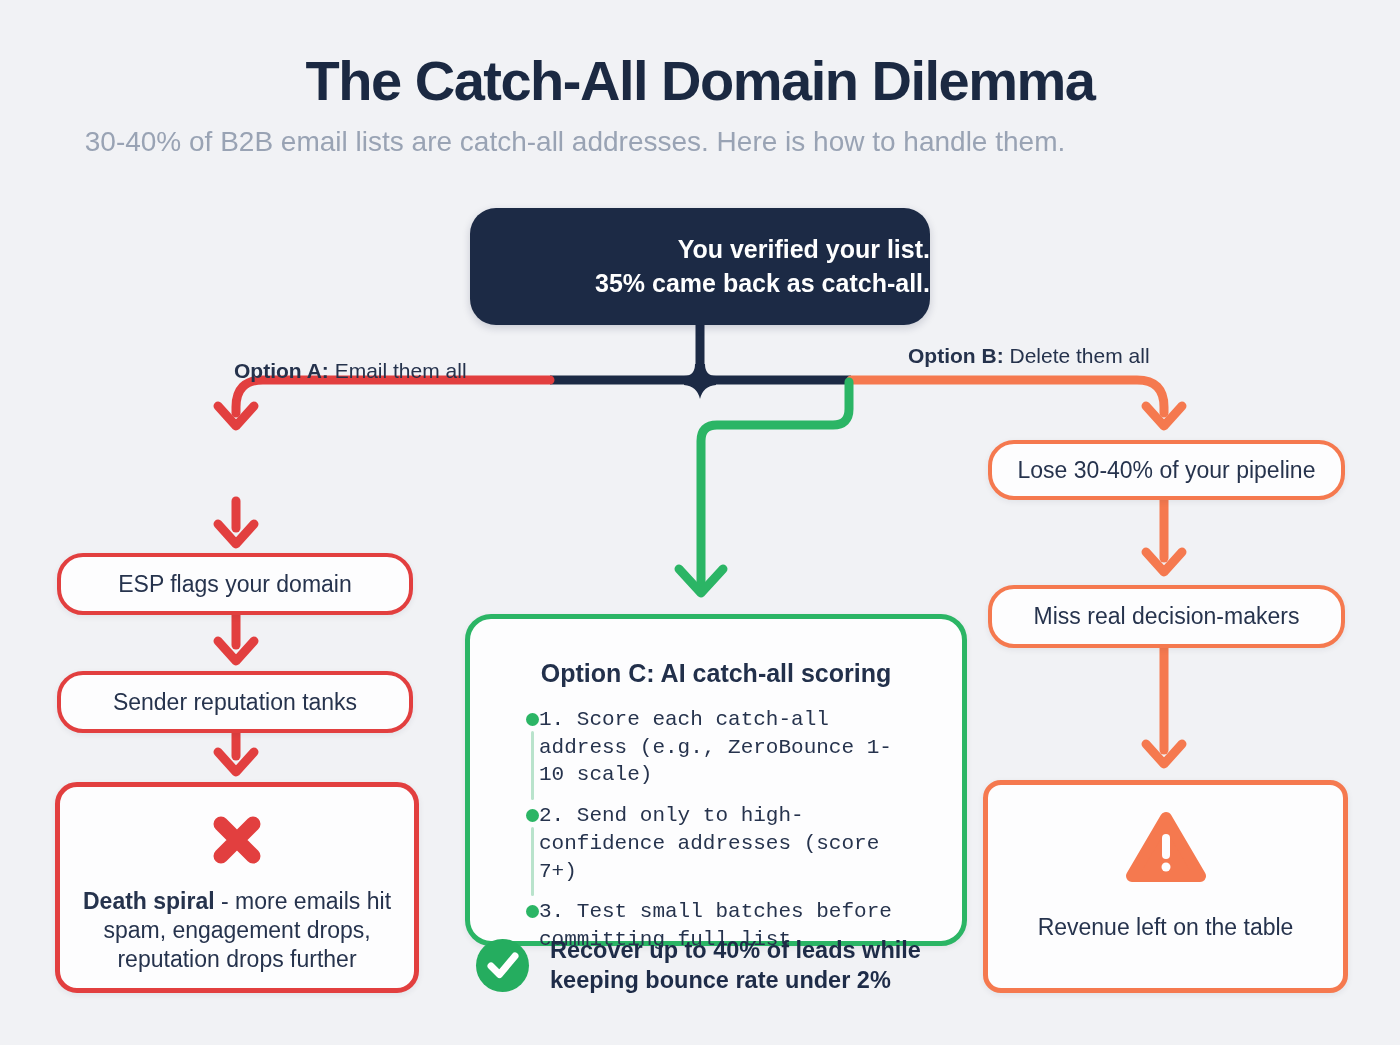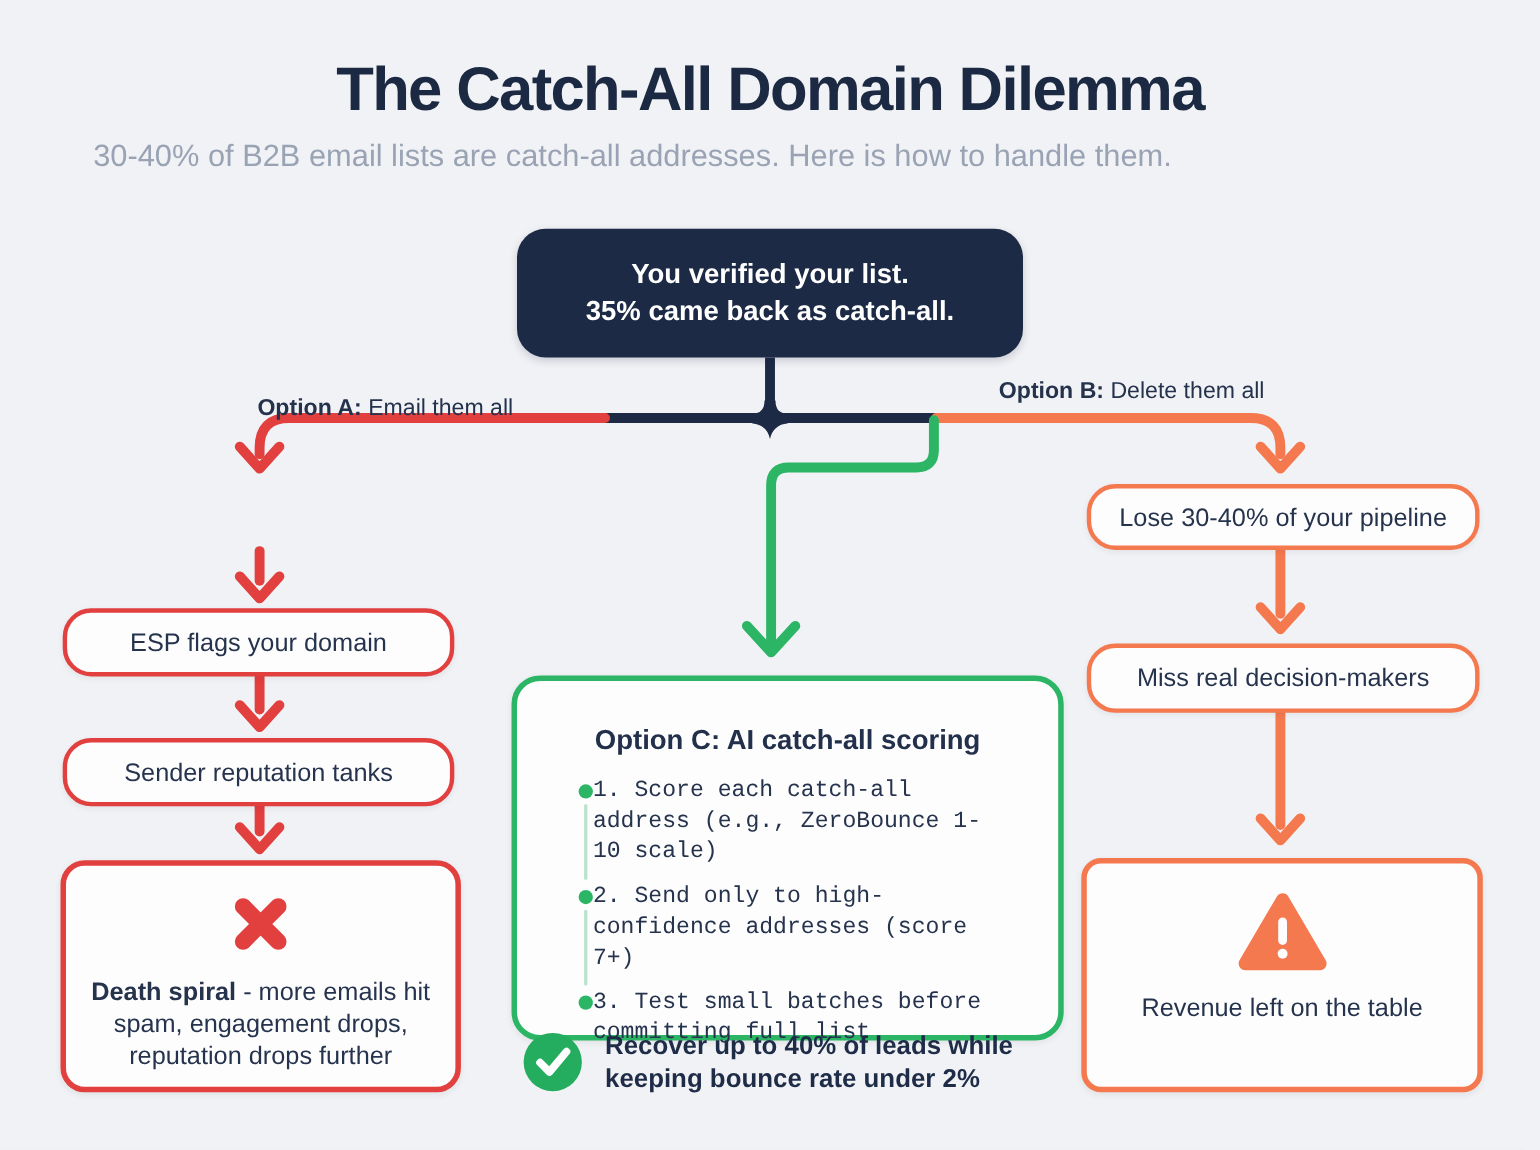--- a/index.html
+++ b/index.html
@@ -11,21 +11,21 @@
          font-size:56px;font-weight:800;letter-spacing:-1.5px;color:#1b2942;}
   .subtitle{position:absolute;left:0;top:126px;width:1150px;text-align:center;
          font-size:28px;font-weight:400;color:#99a3b4;}
 
   
   .connectors{position:absolute;left:0;top:0;width:1400px;height:1045px;pointer-events:none;}
 
   
   .root-box{position:absolute;left:470px;top:208px;width:460px;height:117px;
          background:#1c2a45;border-radius:26px;display:flex;flex-direction:column;
-         justify-content:center;align-items:center;color:#fff;font-weight:700;
+         justify-content:center;align-items:flex-end;color:#fff;font-weight:700;
          font-size:25px;line-height:1.33;box-shadow:0 3px 8px rgba(20,30,60,.18);}
 
   
   .opt-label{position:absolute;top:344px;font-size:21px;color:#25324c;white-space:nowrap;}
   .opt-label b{font-weight:700;}
   .opt-a{left:234px;margin-top:15px;}
   .opt-b{left:908px;}
 
   
   .step{position:absolute;background:#fdfdfe;display:flex;justify-content:center;
@@ -39,21 +39,21 @@
   
   .outcome{position:absolute;background:#fdfdfe;display:flex;flex-direction:column;
         align-items:center;text-align:center;color:#26334d;
         box-shadow:0 2px 6px rgba(20,30,60,.07);}
   .outcome.red{border:5px solid #e23f3f;border-radius:22px;left:55px;top:782px;width:354px;height:201px;}
   .outcome.orange{border:5px solid #f5794f;border-radius:18px;left:983px;top:780px;width:355px;height:203px;}
   .outcome .big-x{margin-top:20px;}
   .outcome .death-text{width:330px;margin-top:14px;font-size:23px;line-height:1.27;}
   .outcome .death-text b{font-weight:800;}
   .outcome .warn-tri{margin-top:26px;}
-  .outcome .rev-text{margin-top:18px;font-size:23px;}
+  .outcome .rev-text{margin-top:29px;font-size:23px;}
 
   
   .opt-c{position:absolute;left:465px;top:614px;width:460px;height:290px;
         background:#fdfdfe;border:5px solid #2bb565;border-radius:26px;
         box-shadow:0 2px 6px rgba(20,30,60,.07);padding:16px;}
   .opt-c h3{margin:24px 0 18px 0;text-align:center;font-size:25px;font-weight:800;color:#22304b;}
   .c-list{margin:0 0 0 40px;}
   .c-item{display:flex;font-family:Liberation Mono, monospace;}
   .c-rail{width:13px;display:flex;flex-direction:column;align-items:center;flex:none;}
   .c-dot{width:13px;height:13px;border-radius:50%;background:#2bb565;margin-top:7px;flex:none;}

